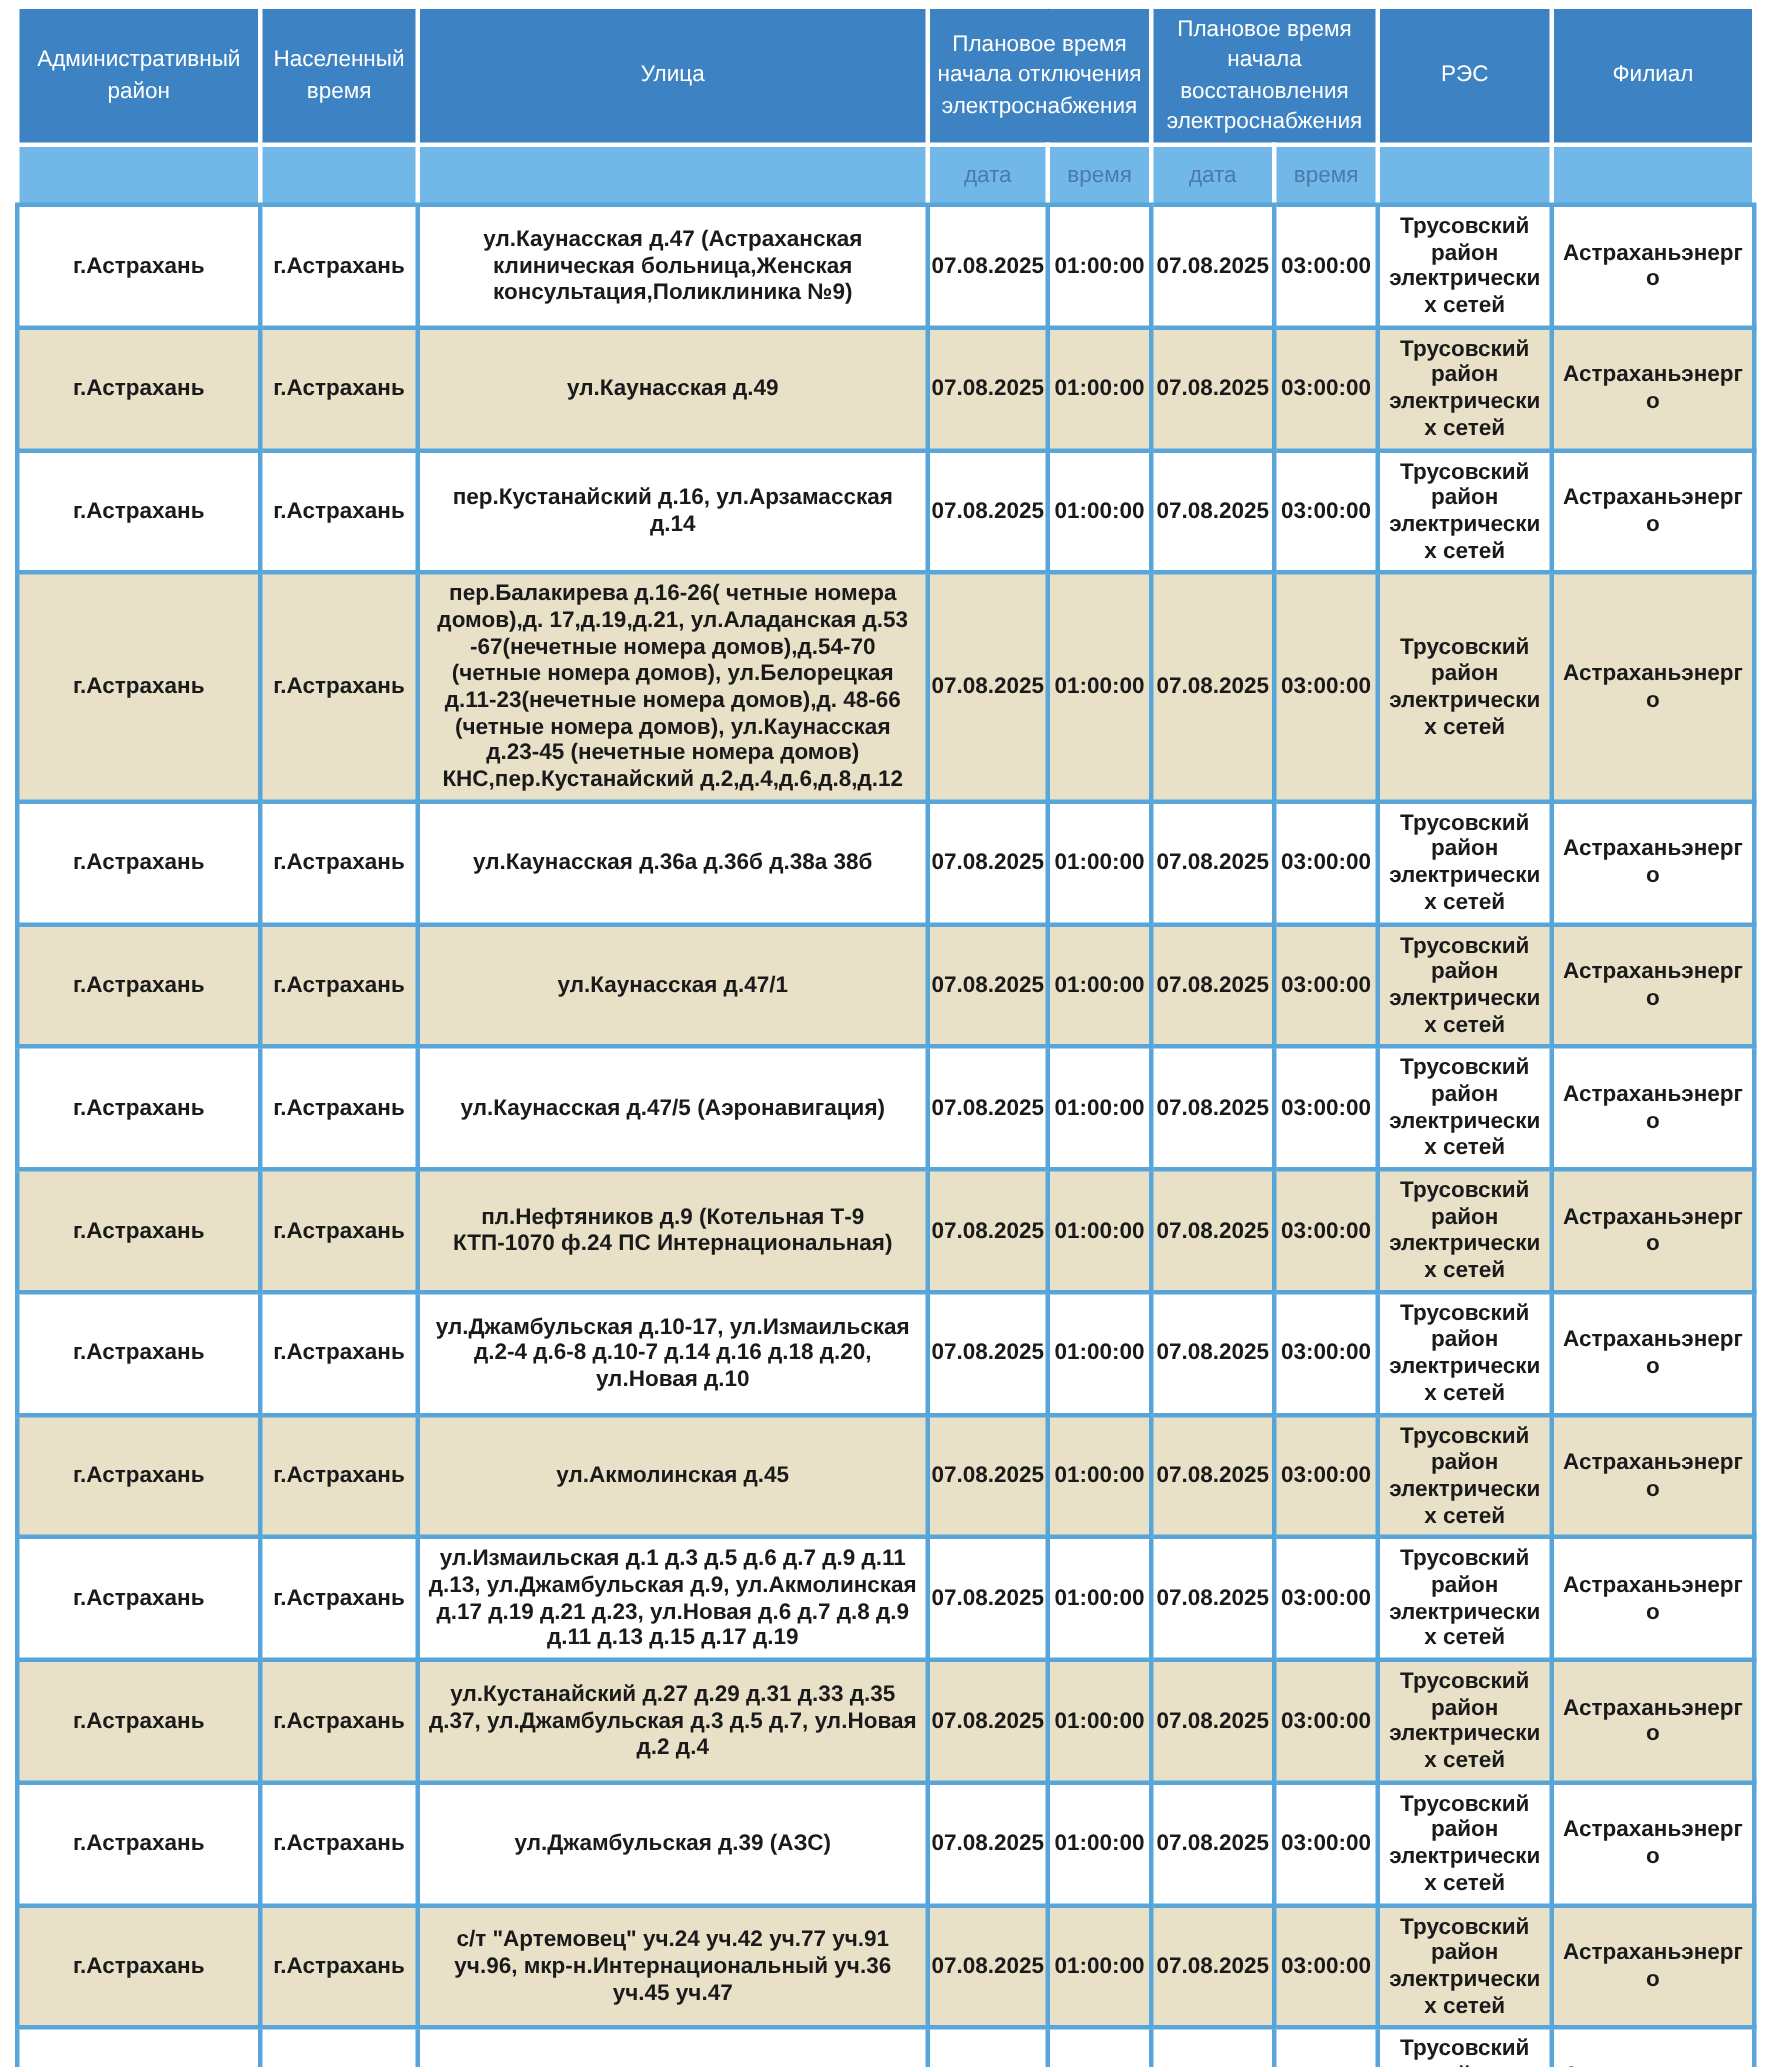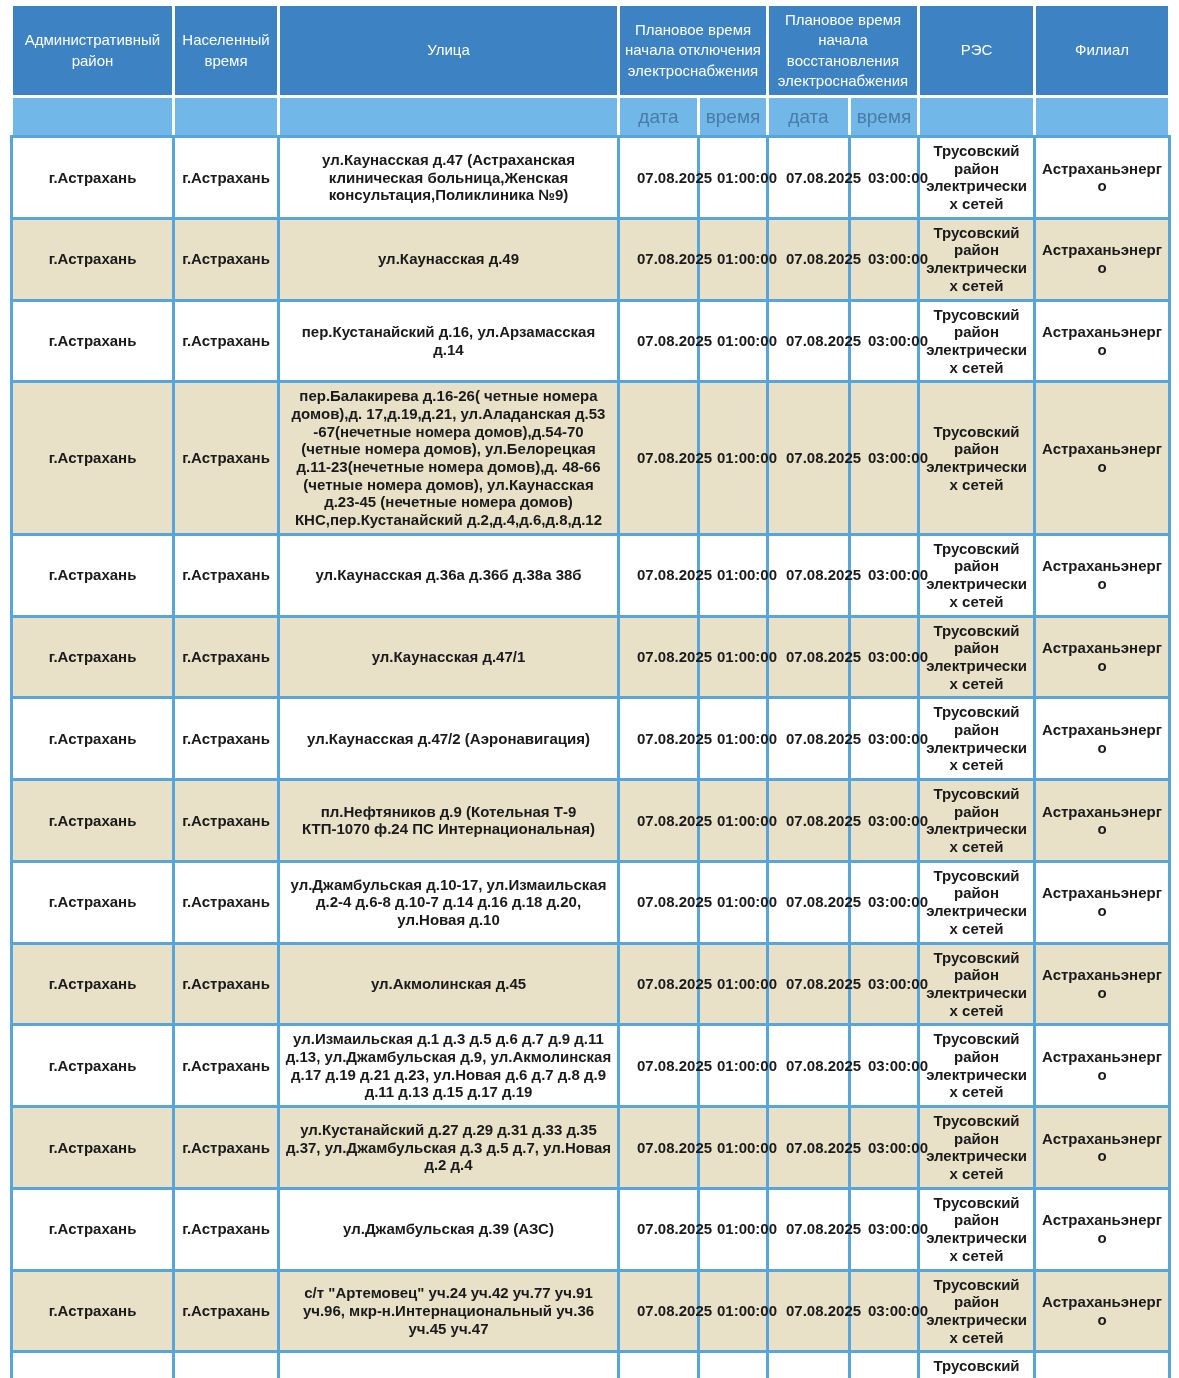--- a/index.html
+++ b/index.html
@@ -32,21 +32,21 @@
     font-size:15px;
     line-height:1.35;
     border:3px solid #ffffff;
     vertical-align:middle;
     padding:4px 2px;
     height:85px;
   }
   thead tr.subheader td{
     background:var(--subheader-bg);
     color:var(--subheader-text);
-    font-size:19px;
+    font-size:15px;
     font-weight:400;
     border:3px solid #ffffff;
     border-bottom:3px solid var(--border);
     text-align:center;
     vertical-align:middle;
     height:40px;
     padding:1px 2px;
   }
   
   tbody td{
@@ -58,21 +58,21 @@
     line-height:1.18;
     padding:4px 5px;
     height:78px;
     word-wrap:break-word;
   }
   tbody tr:nth-child(even) td{
     background:var(--row-alt);
   }
   td.c-date,td.c-time{
     white-space:nowrap;
-    padding:2px 17px;
+    padding:2px 1px;
   }
 </style>
 </head>
 <body>
 
 <table>
   <colgroup>
     <col style="width:162px">
     <col style="width:105px">
     <col style="width:340px">
@@ -168,21 +168,21 @@
         <td class="c-date">07.08.2025</td>
         <td class="c-time">01:00:00</td>
         <td class="c-date">07.08.2025</td>
         <td class="c-time">03:00:00</td>
         <td class="c-res">Трусовский район электрических сетей</td>
         <td class="c-branch">Астраханьэнерго</td>
       </tr>
       <tr>
         <td class="c-text">г.Астрахань</td>
         <td class="c-text">г.Астрахань</td>
-        <td class="c-street">ул.Каунасская д.47/2 (Аэронавигация)</td>
+        <td class="c-street">ул.Каунасская д.47/5 (Аэронавигация)</td>
         <td class="c-date">07.08.2025</td>
         <td class="c-time">01:00:00</td>
         <td class="c-date">07.08.2025</td>
         <td class="c-time">03:00:00</td>
         <td class="c-res">Трусовский район электрических сетей</td>
         <td class="c-branch">Астраханьэнерго</td>
       </tr>
       <tr>
         <td class="c-text">г.Астрахань</td>
         <td class="c-text">г.Астрахань</td>

